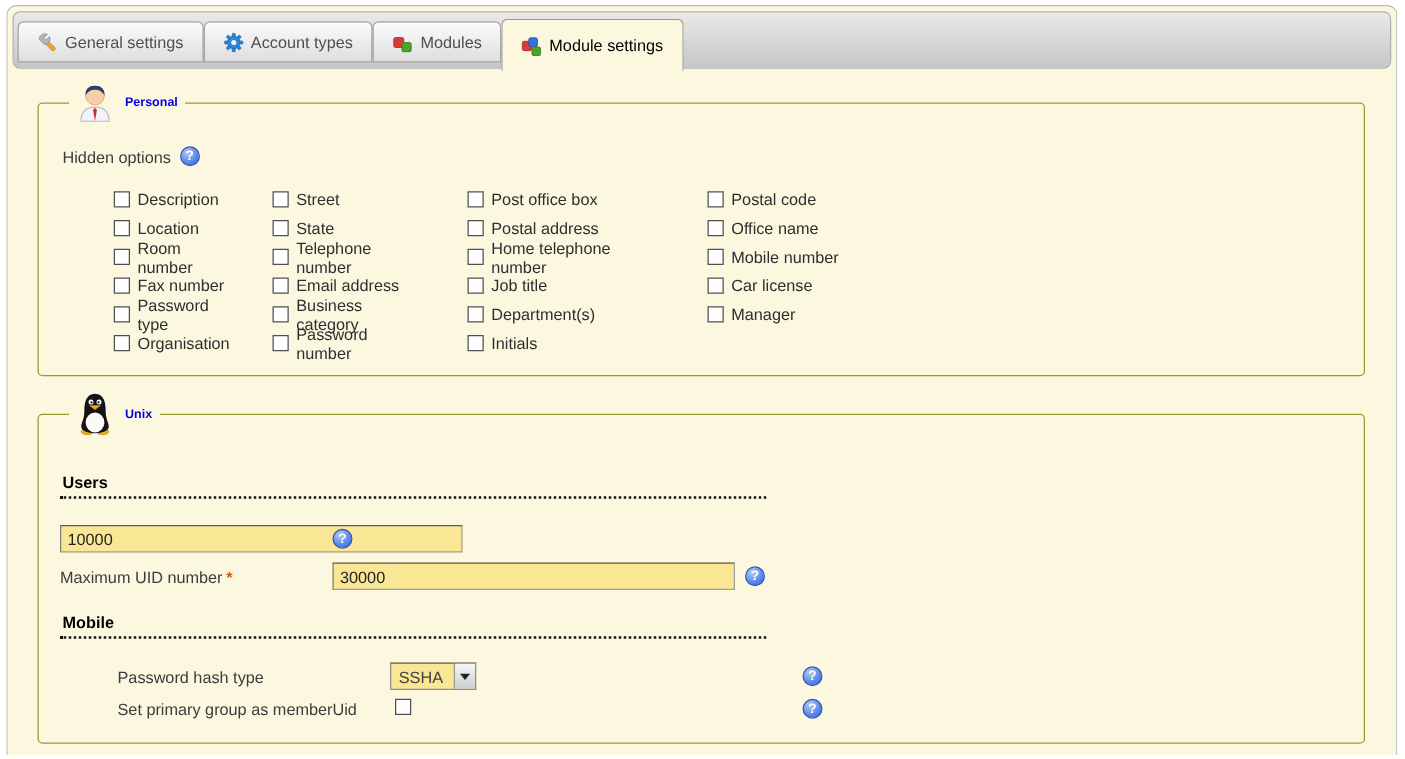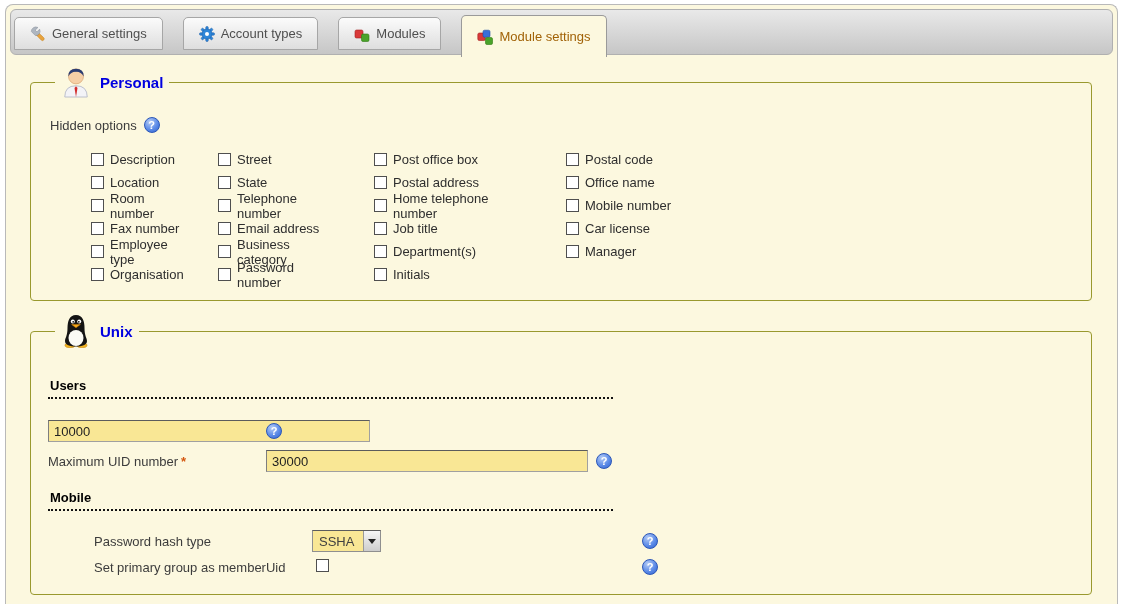--- a/index.html
+++ b/index.html
@@ -20,46 +20,46 @@
   }
   
   .tabbar {
     margin:4px; height:46px;
     background:linear-gradient(#e9e9e9,#c6c6c6);
     border:1px solid #b0b0b0; border-radius:6px;
     display:flex; align-items:flex-start; padding-left:3px;
     position:relative;
   }
   .tab {
-    margin-top:7px; margin-right:20px; height:33px;
+    margin-top:7px; margin-right:0; height:33px;
     display:flex; align-items:center; gap:6px; padding:0 15px;
     background:linear-gradient(#fbfbfb,#dedede);
     border:1px solid #a6a6a6; border-radius:5px 5px 0 0;
     color:#4f4f4f; cursor:pointer; white-space:nowrap;justify-content:space-between;
   }
   .tab.active {
     margin-top:5px; height:42px;
     background:#fcf8df;
     border-color:#9a9a9a; border-bottom:none;
-    position:relative; z-index:2; color:#a16207;
+    position:relative; z-index:2; color:#000000;
   }
   .tab-icon { width:16px; height:16px; display:inline-flex; }
   .tab-icon svg { width:16px; height:16px; }
   
   fieldset.module {
     margin:0 25px 0 24px; padding:6px 17px 14px;
     border:1px solid #99992e; border-radius:4px;
   }
   fieldset.personal { margin-top:11px; }
   fieldset.unix { margin-top:13px; padding-bottom:12px; }
   legend.module-legend {
     display:flex; align-items:center; gap:9px;
     padding:0 6px; margin-left:7px;
   }
-  .module-title { color:#0000e0; font-weight:bold; font-size:15px; }
+  .module-title { color:#0000e0; font-weight:bold; font-size:10px; }
   .legend-icon { display:inline-flex; }
   
   .hidden-options-row {
     margin:13px 0 0 2px; display:flex; align-items:flex-end; gap:7px;
     color:#3c3c3c;
   }
   .cb-grid {
     margin:15px 0 0 7px;
     display:grid; grid-template-columns:127px 156px 192px auto;
   }
@@ -203,21 +203,21 @@
           <label class="cb-item">
             <input type="checkbox" style="">
             <span>Room number</span>
           </label>
           <label class="cb-item">
             <input type="checkbox" style="">
             <span>Fax number</span>
           </label>
           <label class="cb-item">
             <input type="checkbox" style="">
-            <span>Employee type</span>
+            <span>Password type</span>
           </label>
           <label class="cb-item">
             <input type="checkbox" style="">
             <span>Organisation</span>
           </label>
         </div>
         <div class="cb-col">
           <label class="cb-item">
             <input type="checkbox" style="">
             <span>Street</span>

